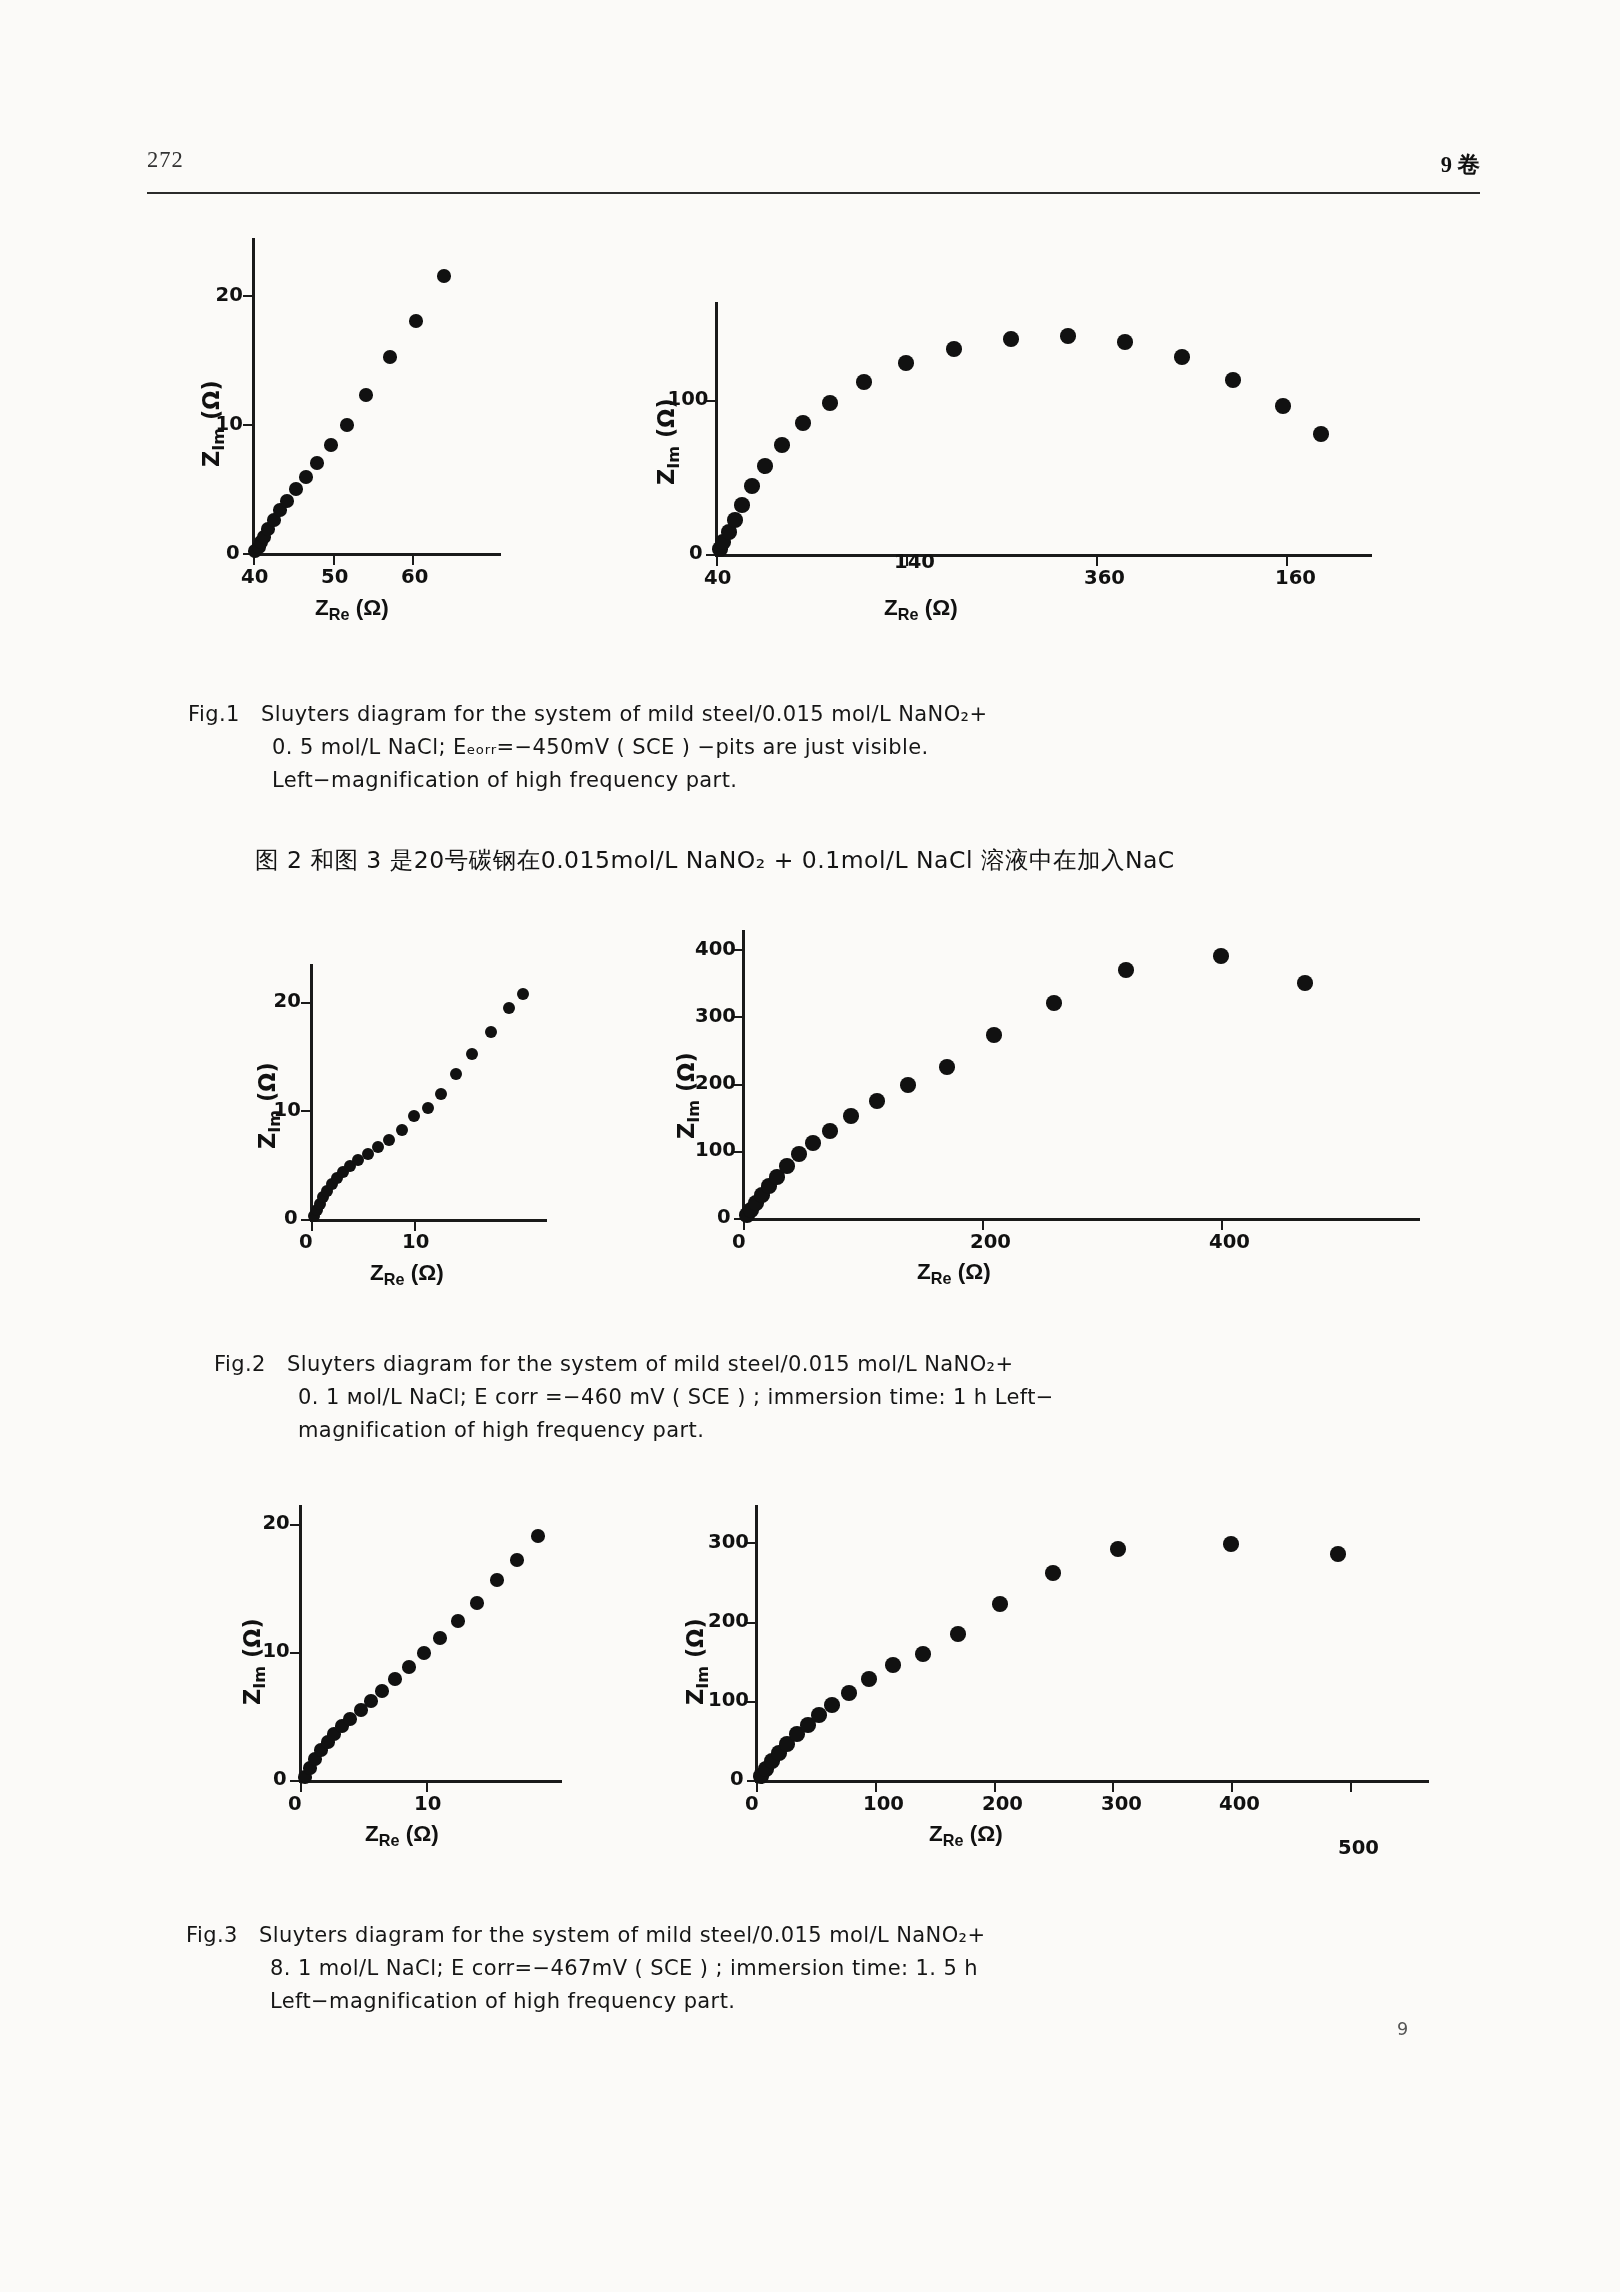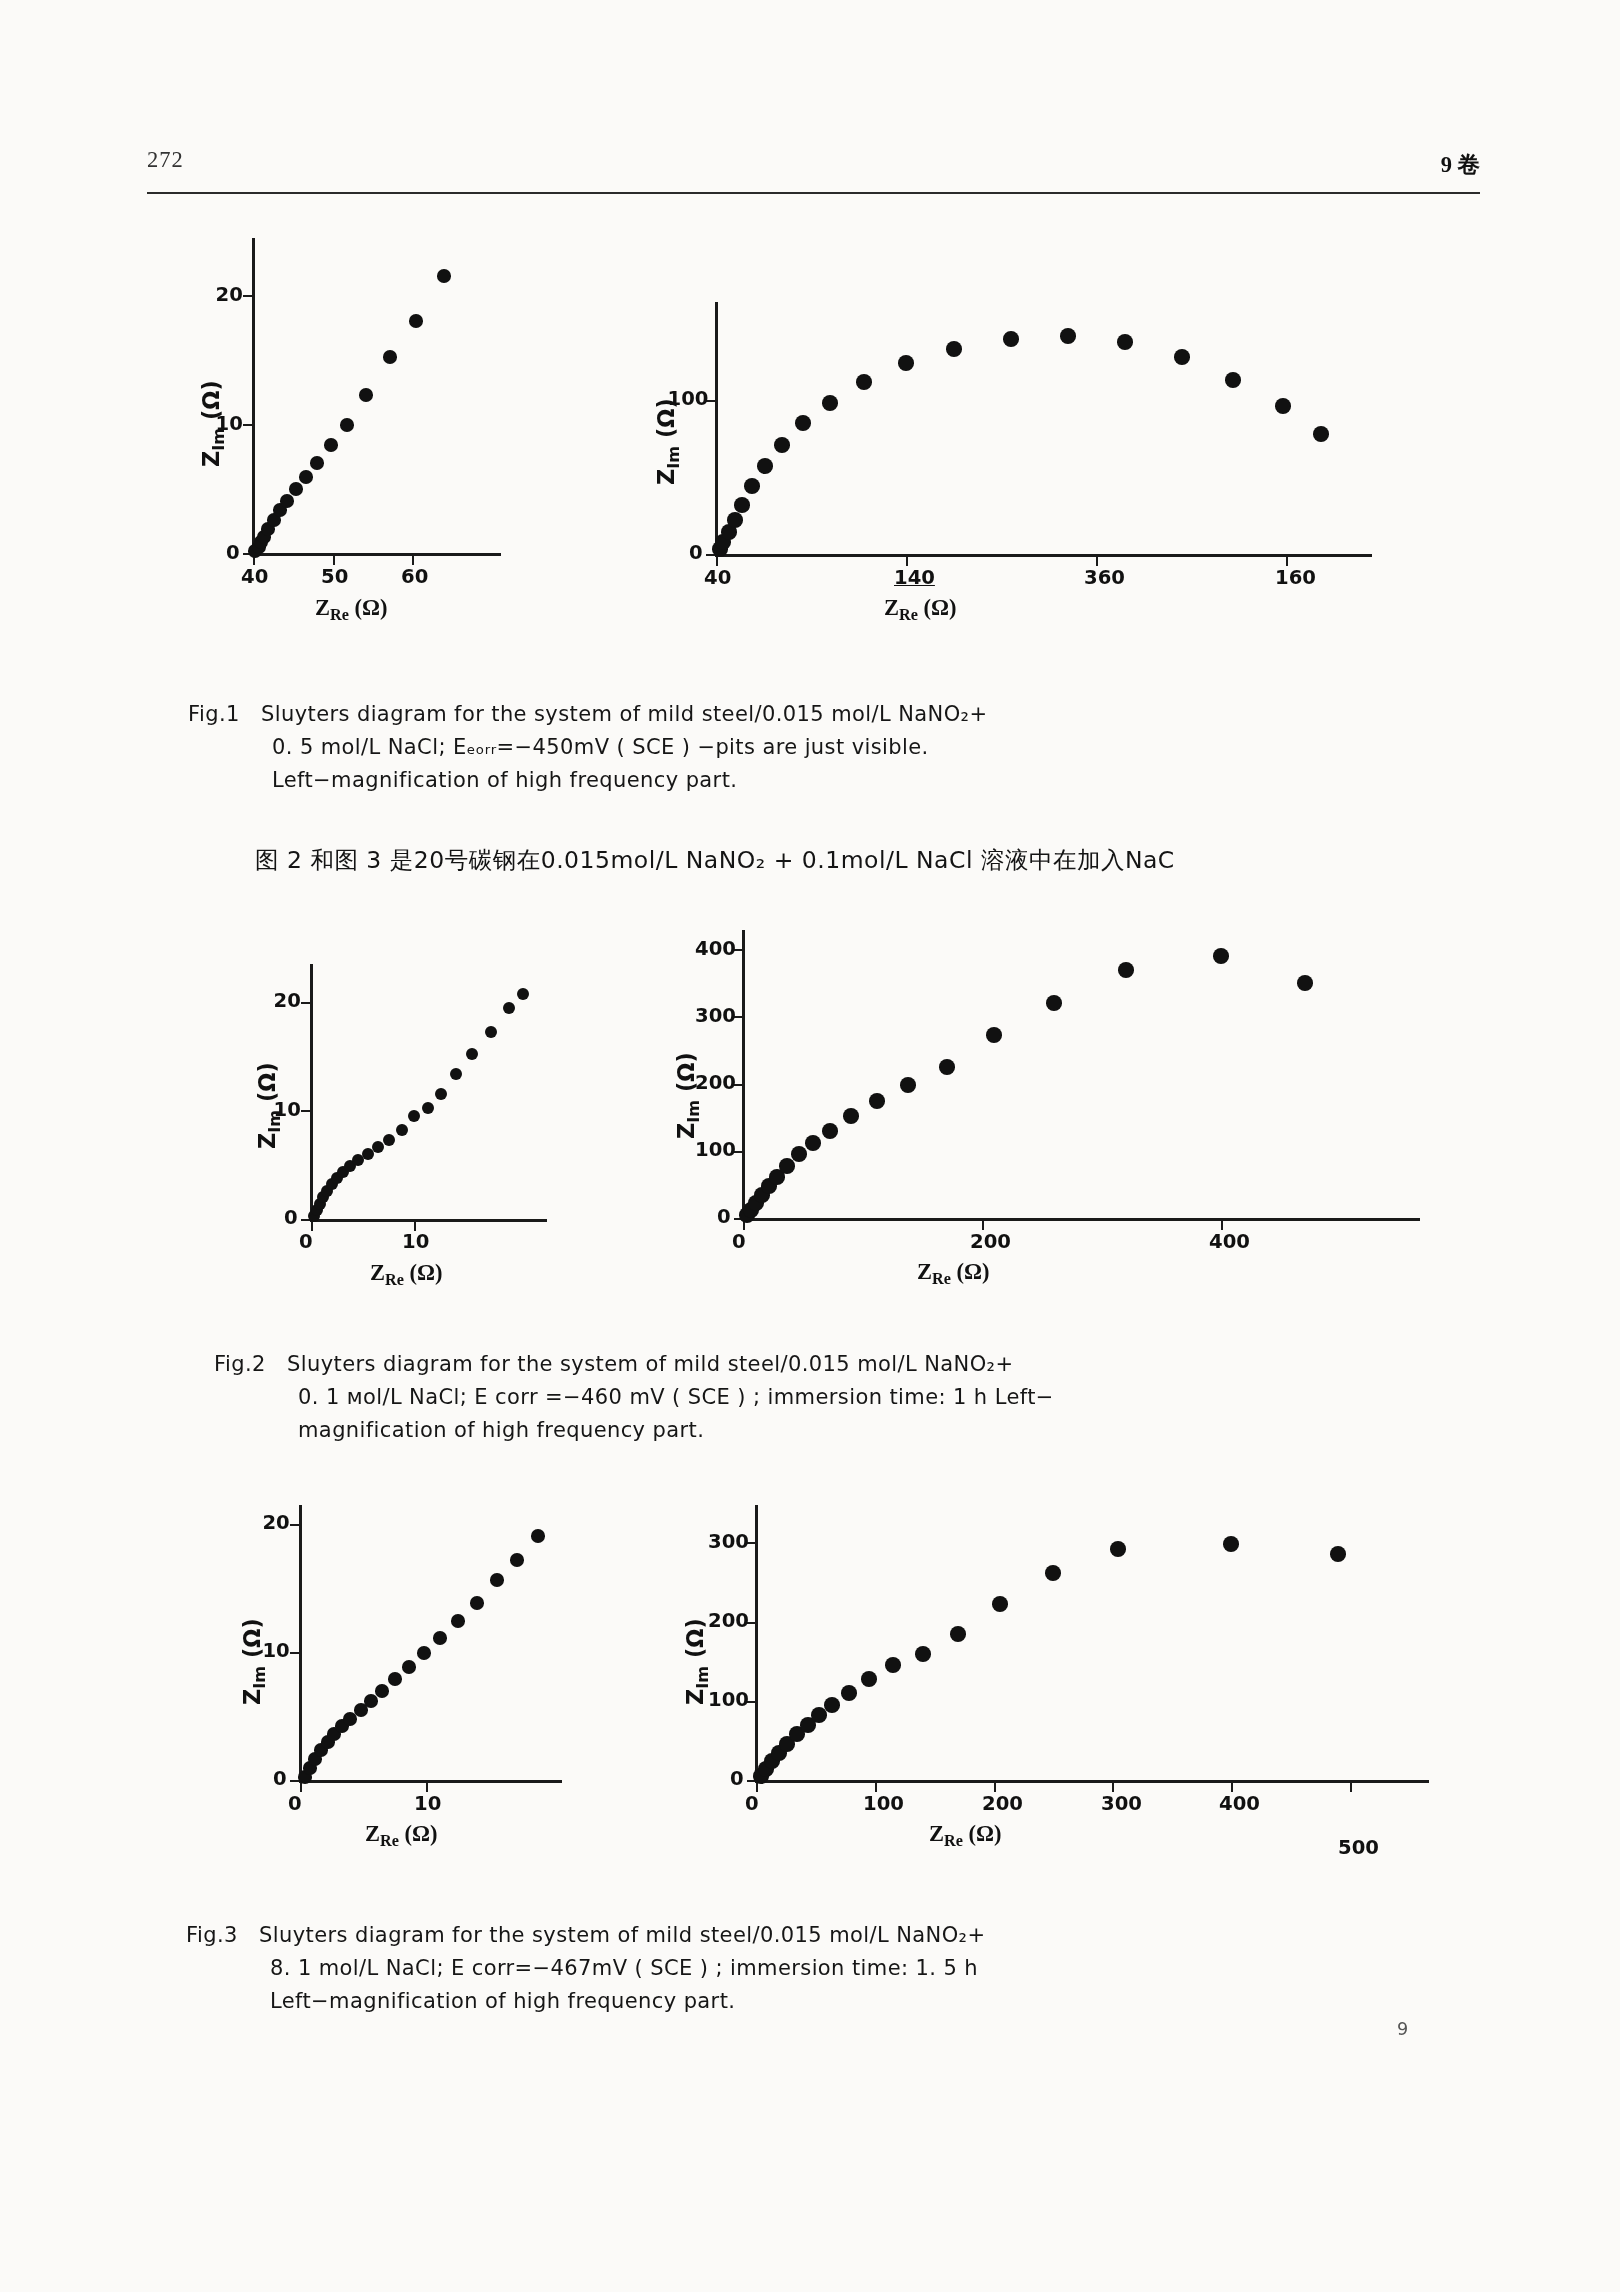--- a/index.html
+++ b/index.html
@@ -14,21 +14,21 @@
   .hdr .ttl{position:absolute;left:0;top:0;width:1333px;text-align:center;
             font-family:"DejaVu Sans",sans-serif;font-size:24.5px;font-weight:bold;color:#1b1b1b;}
   .hdr .vol{position:absolute;right:0;top:2px;font-size:22.5px;font-weight:bold;}
   .rule{position:absolute;left:147px;top:192px;width:1333px;height:2px;background:#2b2b2b;}
 
   
   .chart{position:absolute;}
   .axis{position:absolute;background:#1a1a1a;}
   .ylabel{position:absolute;font-family:"DejaVu Sans",sans-serif;font-weight:bold;
           transform:rotate(-90deg);transform-origin:left top;white-space:nowrap;font-size:22.5px;}
-  .xlabel{position:absolute;font-family:Liberation Serif, serif;font-weight:bold;
+  .xlabel{position:absolute;font-family:Liberation Sans, sans-serif;font-weight:bold;
           white-space:nowrap;font-size:22.5px;}
   .tick{position:absolute;background:#1a1a1a;width:2px;height:8.8px;}
   .ytick{position:absolute;background:#1a1a1a;height:2px;width:8.8px;}
   .tlab{position:absolute;font-family:"DejaVu Sans",sans-serif;font-size:19.6px;
         font-weight:bold;white-space:nowrap;}
   .dot{position:absolute;border-radius:50%;background:#111;}
 
   .sub{font-size:0.72em;vertical-align:-0.28em;}
 
   
@@ -84,21 +84,21 @@
       <div class="dot" style="left: 241px; top: 39px; width: 13.7px; height: 13.7px;"></div>
       <div class="ylabel" style="left: 2px; top: 237px;">Z<span class="sub">Im</span> (Ω)</div>
       <div class="xlabel" style="left: 119px; top: 365px;">Z<span class="sub">Re</span> (Ω)</div>
     </div>
   <div class="chart" id="c-f1r" style="left:647px;top:294px;width:745px;height:328px;">
       <div class="axis" style="left: 68px; top: 7.8px; width: 2.9px; height: 253px;"></div>
       <div class="axis" style="left: 68px; top: 260px; width: 657px; height: 2.9px;"></div>
       <div class="tick" style="left: 69px; top: 263px;"></div>
       <div class="tlab" style="left: 57px; top: 272px;">40</div>
       <div class="tick" style="left: 259px; top: 263px;"></div>
-      <div class="tlab" style="left: 247px; top: 272px; text-decoration: underline;">140</div>
+      <div class="tlab" style="left: 247px; top: 256px;">140</div>
       <div class="tick" style="left: 449px; top: 263px;"></div>
       <div class="tlab" style="left: 437px; top: 272px;">360</div>
       <div class="tick" style="left: 639px; top: 263px;"></div>
       <div class="tlab" style="left: 628px; top: 272px;">160</div>
       <div class="ytick" style="left: 59px; top: 260px;"></div>
       <div class="tlab" style="left: 42px; top: 247px;">0</div>
       <div class="ytick" style="left: 59px; top: 106px;"></div>
       <div class="tlab" style="left: 20.6px; top: 93px;">100</div>
       <div class="dot" style="left: 65px; top: 247px; width: 15.7px; height: 15.7px;"></div>
       <div class="dot" style="left: 68px; top: 240px; width: 15.7px; height: 15.7px;"></div>

